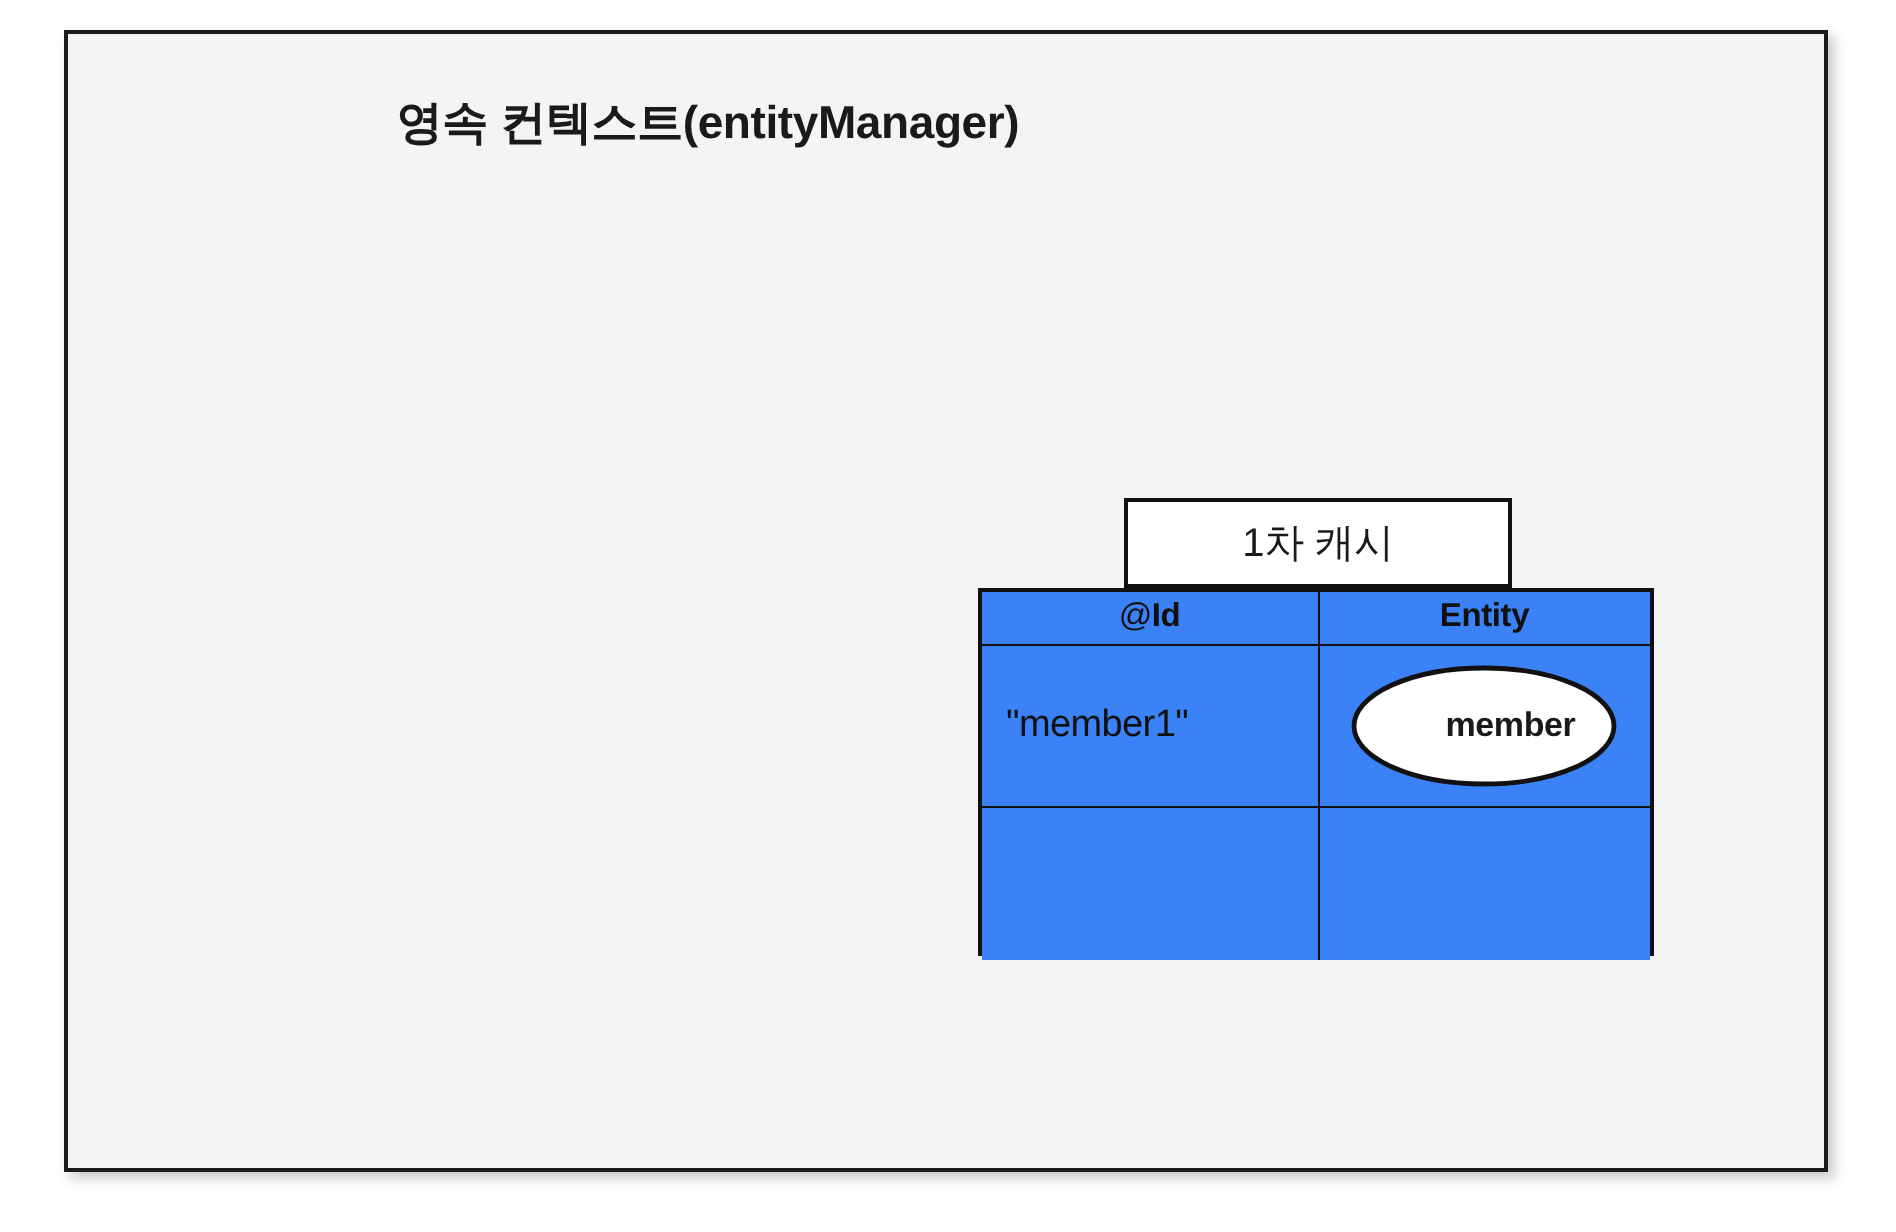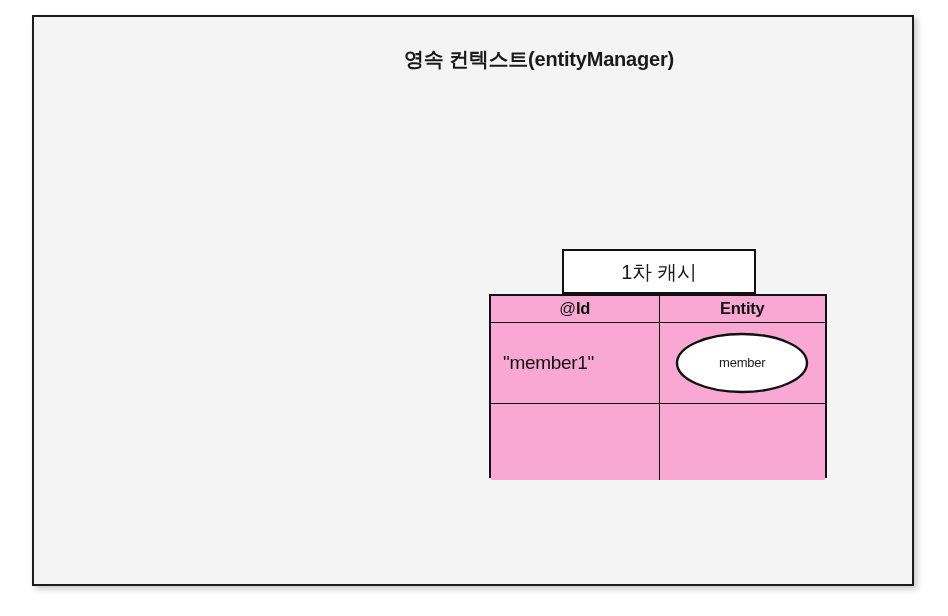--- a/index.html
+++ b/index.html
@@ -27,22 +27,22 @@
     box-sizing: border-box;
     box-shadow: 3px 3px 6px rgba(0,0,0,0.22);
   }
 
   
   #diagram-title {
     position: absolute;
     left: 0;
     top: 29px;
     width: 640px;
-    text-align: right;
-    font-size: 20px;
+    text-align: center;
+    font-size: 23px;
     font-weight: bold;
     color: #1a1a1a;
     letter-spacing: -0.2px;
     white-space: nowrap;
   }
 
   
   #cache-group {
     position: absolute;
     left: 455px;
@@ -90,21 +90,21 @@
     width: 100%;
     height: 100%;
     border-collapse: collapse;
     table-layout: fixed;
   }
   #cache-table th,
   #cache-table td {
     border: 1.6px solid #111111;
     padding: 0;
     margin: 0;
-    background: #f9a8d4;
+    background: #3b82f6;
   }
   #cache-table th:first-child,
   #cache-table td:first-child { border-left: none; }
   #cache-table th:last-child,
   #cache-table td:last-child { border-right: none; }
   #cache-table tr:first-child th { border-top: none; }
   #cache-table tr:last-child td { border-bottom: none; }
 
   .hdr-row { height: 26px; }
   .hdr-cell {
@@ -145,30 +145,31 @@
     display: block;
   }
   .entity-ellipse svg {
     display: block;
     position: absolute;
     left: 0;
     top: 0;
   }
   .entity-ellipse-label {
     position: absolute;
-    left: 0;
+    left: 13px;
     top: 0;
     width: 134px;
     height: 62px;
     display: flex;
     align-items: center;
     justify-content: center;
-    font-size: 13px;
+    font-size: 17px;
     color: #1a1a1a;
     letter-spacing: -0.2px;
+    font-weight: bold;
   }
 </style>
 </head>
 <body>
 
 <div id="slide-frame">
 
   <div id="diagram-title">영속 컨텍스트(entityManager)</div>
 
   <div id="cache-group">

